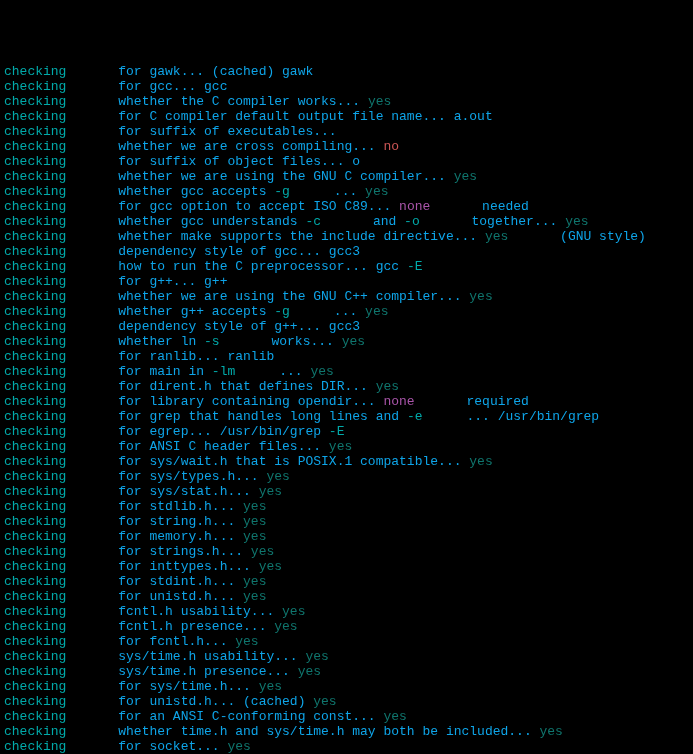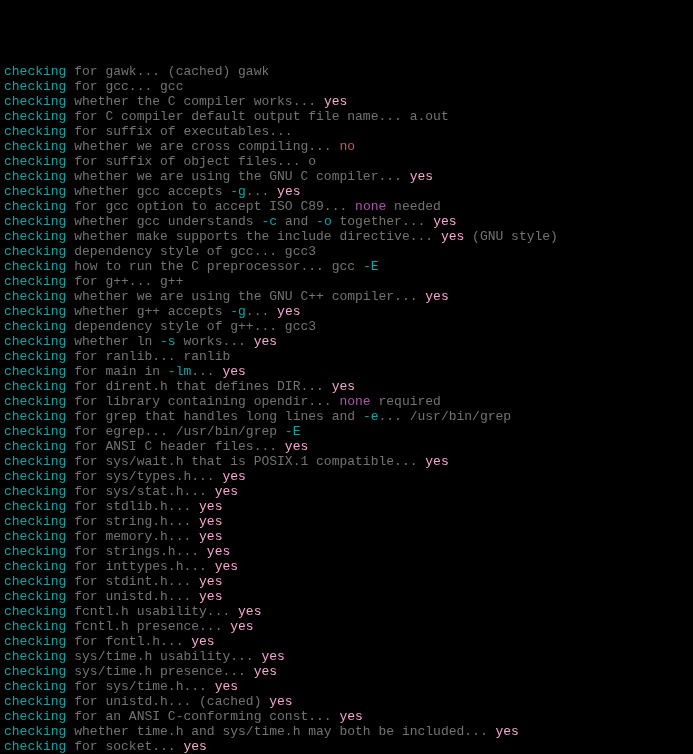--- a/index.html
+++ b/index.html
@@ -18,34 +18,35 @@
       width: 693px;
     }
     .line {
       display: block;
     }
     .checking {
       color: #00aaaa;
       margin-top: 26px;
     }
     .yes {
-      color: #f9a8d4;
+      color: #0f766e;
       font-family: Liberation Mono, monospace;
     }
     .no {
       color: #cc5555;
     }
     .flag {
       color: #00aaaa;
     }
     .none {
       color: #aa55aa;
     }
     .plain {
-      color: #737373;
+      color: #0ea5e9;
+      padding-left: 44px;
     }
   </style>
 </head>
 <body>
 
 
 
 <div id="terminal"><span class="line"><span class="checking">checking</span><span class="plain"> for gawk... (cached) gawk</span></span><span class="line"><span class="checking">checking</span><span class="plain"> for gcc... gcc</span></span><span class="line"><span class="checking">checking</span><span class="plain"> whether the C compiler works... </span><span class="yes">yes</span></span><span class="line"><span class="checking">checking</span><span class="plain"> for C compiler default output file name... a.out</span></span><span class="line"><span class="checking">checking</span><span class="plain"> for suffix of executables...</span></span><span class="line"><span class="checking">checking</span><span class="plain"> whether we are cross compiling... </span><span class="no">no</span></span><span class="line"><span class="checking">checking</span><span class="plain"> for suffix of object files... o</span></span><span class="line"><span class="checking">checking</span><span class="plain"> whether we are using the GNU C compiler... </span><span class="yes">yes</span></span><span class="line"><span class="checking">checking</span><span class="plain"> whether gcc accepts </span><span class="flag">-g</span><span class="plain">... </span><span class="yes">yes</span></span><span class="line"><span class="checking">checking</span><span class="plain"> for gcc option to accept ISO C89... </span><span class="none">none</span><span class="plain"> needed</span></span><span class="line"><span class="checking">checking</span><span class="plain"> whether gcc understands </span><span class="flag">-c</span><span class="plain"> and </span><span class="flag">-o</span><span class="plain"> together... </span><span class="yes">yes</span></span><span class="line"><span class="checking">checking</span><span class="plain"> whether make supports the include directive... </span><span class="yes">yes</span><span class="plain"> (GNU style)</span></span><span class="line"><span class="checking">checking</span><span class="plain"> dependency style of gcc... gcc3</span></span><span class="line"><span class="checking">checking</span><span class="plain"> how to run the C preprocessor... gcc </span><span class="flag">-E</span></span><span class="line"><span class="checking">checking</span><span class="plain"> for g++... g++</span></span><span class="line"><span class="checking">checking</span><span class="plain"> whether we are using the GNU C++ compiler... </span><span class="yes">yes</span></span><span class="line"><span class="checking">checking</span><span class="plain"> whether g++ accepts </span><span class="flag">-g</span><span class="plain">... </span><span class="yes">yes</span></span><span class="line"><span class="checking">checking</span><span class="plain"> dependency style of g++... gcc3</span></span><span class="line"><span class="checking">checking</span><span class="plain"> whether ln </span><span class="flag">-s</span><span class="plain"> works... </span><span class="yes">yes</span></span><span class="line"><span class="checking">checking</span><span class="plain"> for ranlib... ranlib</span></span><span class="line"><span class="checking">checking</span><span class="plain"> for main in </span><span class="flag">-lm</span><span class="plain">... </span><span class="yes">yes</span></span><span class="line"><span class="checking">checking</span><span class="plain"> for dirent.h that defines DIR... </span><span class="yes">yes</span></span><span class="line"><span class="checking">checking</span><span class="plain"> for library containing opendir... </span><span class="none">none</span><span class="plain"> required</span></span><span class="line"><span class="checking">checking</span><span class="plain"> for grep that handles long lines and </span><span class="flag">-e</span><span class="plain">... /usr/bin/grep</span></span><span class="line"><span class="checking">checking</span><span class="plain"> for egrep... /usr/bin/grep </span><span class="flag">-E</span></span><span class="line"><span class="checking">checking</span><span class="plain"> for ANSI C header files... </span><span class="yes">yes</span></span><span class="line"><span class="checking">checking</span><span class="plain"> for sys/wait.h that is POSIX.1 compatible... </span><span class="yes">yes</span></span><span class="line"><span class="checking">checking</span><span class="plain"> for sys/types.h... </span><span class="yes">yes</span></span><span class="line"><span class="checking">checking</span><span class="plain"> for sys/stat.h... </span><span class="yes">yes</span></span><span class="line"><span class="checking">checking</span><span class="plain"> for stdlib.h... </span><span class="yes">yes</span></span><span class="line"><span class="checking">checking</span><span class="plain"> for string.h... </span><span class="yes">yes</span></span><span class="line"><span class="checking">checking</span><span class="plain"> for memory.h... </span><span class="yes">yes</span></span><span class="line"><span class="checking">checking</span><span class="plain"> for strings.h... </span><span class="yes">yes</span></span><span class="line"><span class="checking">checking</span><span class="plain"> for inttypes.h... </span><span class="yes">yes</span></span><span class="line"><span class="checking">checking</span><span class="plain"> for stdint.h... </span><span class="yes">yes</span></span><span class="line"><span class="checking">checking</span><span class="plain"> for unistd.h... </span><span class="yes">yes</span></span><span class="line"><span class="checking">checking</span><span class="plain"> fcntl.h usability... </span><span class="yes">yes</span></span><span class="line"><span class="checking">checking</span><span class="plain"> fcntl.h presence... </span><span class="yes">yes</span></span><span class="line"><span class="checking">checking</span><span class="plain"> for fcntl.h... </span><span class="yes">yes</span></span><span class="line"><span class="checking">checking</span><span class="plain"> sys/time.h usability... </span><span class="yes">yes</span></span><span class="line"><span class="checking">checking</span><span class="plain"> sys/time.h presence... </span><span class="yes">yes</span></span><span class="line"><span class="checking">checking</span><span class="plain"> for sys/time.h... </span><span class="yes">yes</span></span><span class="line"><span class="checking">checking</span><span class="plain"> for unistd.h... (cached) </span><span class="yes">yes</span></span><span class="line"><span class="checking">checking</span><span class="plain"> for an ANSI C-conforming const... </span><span class="yes">yes</span></span><span class="line"><span class="checking">checking</span><span class="plain"> whether time.h and sys/time.h may both be included... </span><span class="yes">yes</span></span><span class="line"><span class="checking">checking</span><span class="plain"> for socket... </span><span class="yes">yes</span></span></div>
 
 

